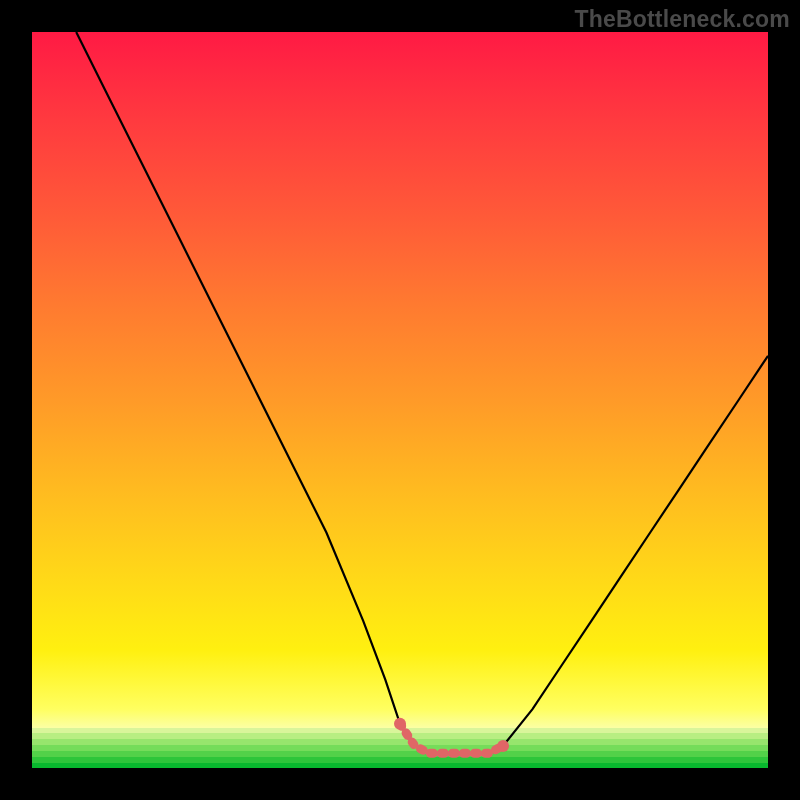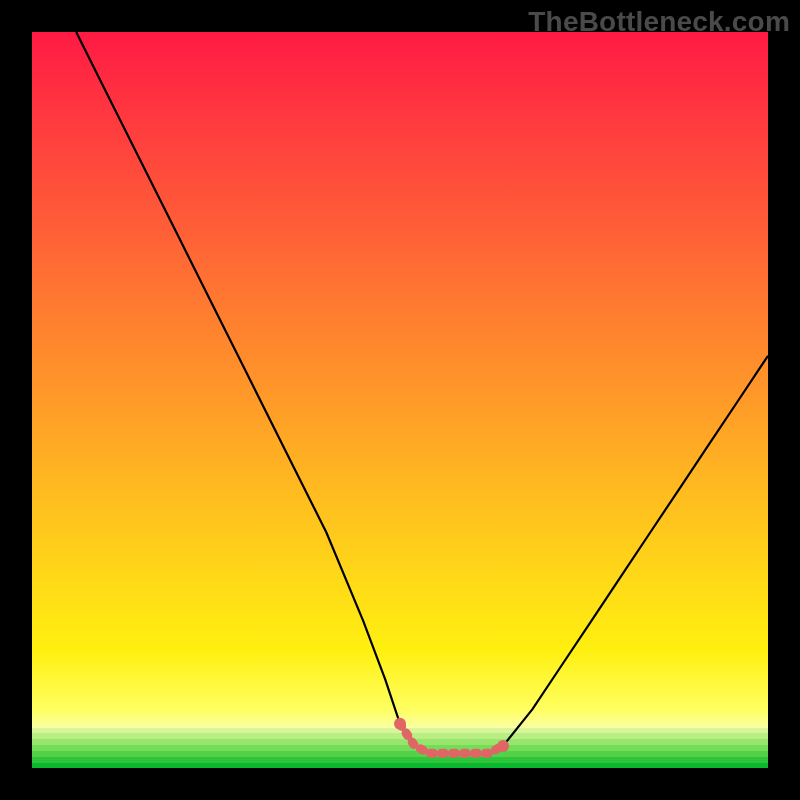--- a/index.html
+++ b/index.html
@@ -58,21 +58,21 @@
         #fff010 84%,
         #ffff60 92%,
         #faffb0 95%
       );
   }
   .watermark {
     position: absolute;
     top: 6px;
     right: 10px;
     color: #4a4a4a;
-    font-size: 28px;
+    font-size: 23px;
     font-weight: 600;
     letter-spacing: 0.2px;
     user-select: none;
   }
   svg.curve {
     position: absolute;
     left: 0;
     top: 0;
     width: 736px;
     height: 736px;

